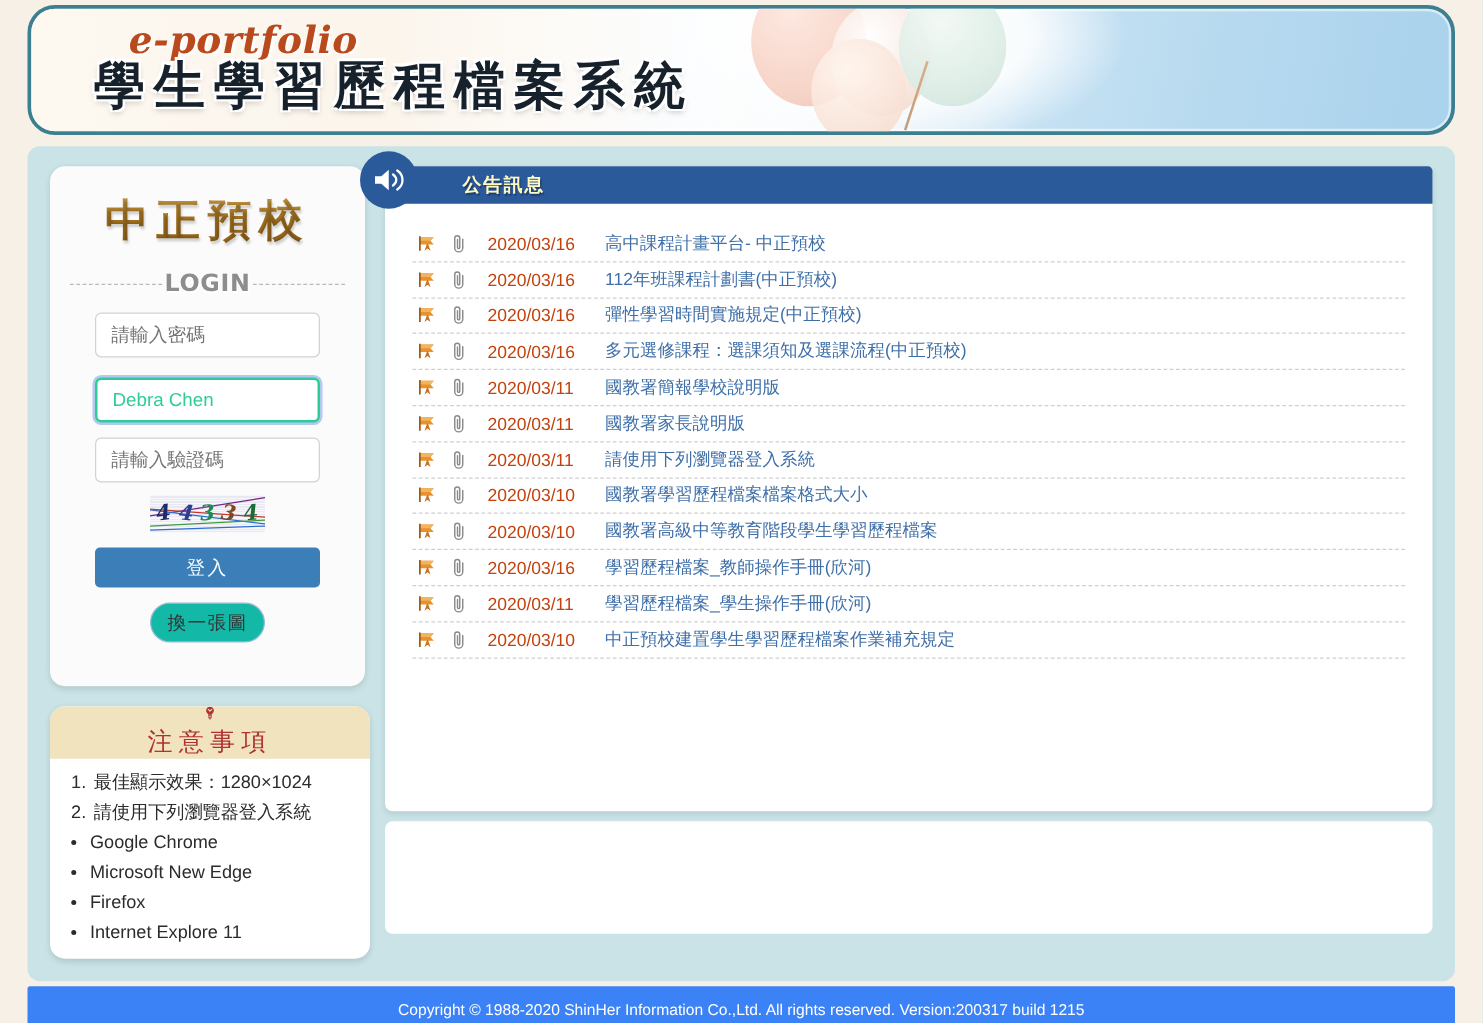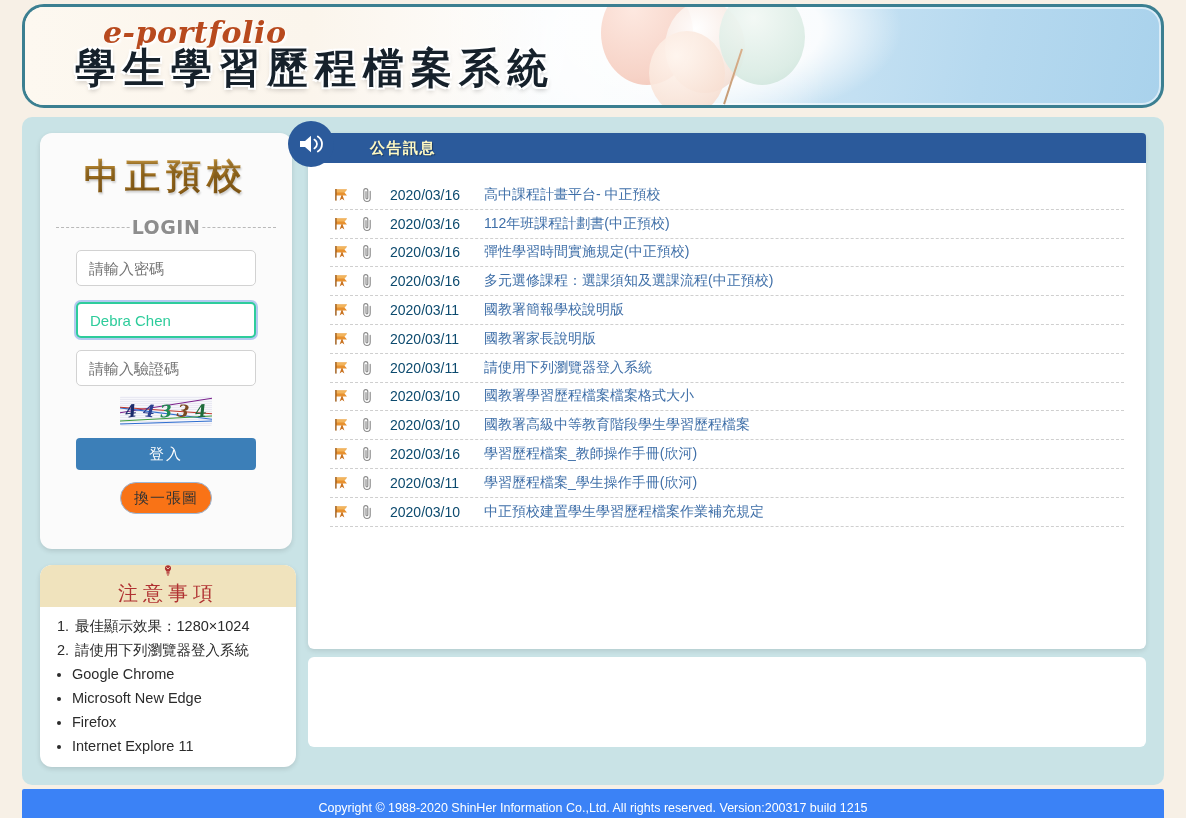--- a/index.html
+++ b/index.html
@@ -184,21 +184,21 @@
     font-family: "Liberation Sans", sans-serif;
     font-size: 15px; letter-spacing: 2px;
     cursor: pointer;
   }
   #refresh-captcha-button {
     display: block;
     width: 92px; height: 32px;
     margin: 12px auto 0 auto;
     border: 1px solid #9bb7d8;
     border-radius: 16px;
-    background: #f97316;
+    background: #14b8a6;
     color: #333;
     font-family: "Liberation Sans", sans-serif;
     font-size: 15px; letter-spacing: 1px;
     cursor: pointer;
   }
 
   #notice-card {
     position: absolute; left: 18px; top: 448px;
     width: 256px; height: 202px;
     background: #ffffff;
@@ -270,21 +270,21 @@
   .announce-row {
     display: flex; align-items: center;
     height: 28.8px;
     border-bottom: 1px dashed #cfcfcf;
   }
   .flag-icon { width: 16px; height: 14px; flex: 0 0 16px; margin-left: 4px; }
   .clip-icon { width: 14px; height: 16px; flex: 0 0 14px; margin-left: 10px; }
   .row-date {
     flex: 0 0 auto; margin-left: 16px;
     font-family: "Liberation Sans", sans-serif;
-    font-size: 14px; color: #0c4a6e;
+    font-size: 14px; color: #c2410c;
     width: 82px;
   }
   .row-link {
     margin-left: 12px;
     font-family: "Liberation Sans", sans-serif;
     font-size: 14px;
     color: #3f6fa8;
     text-decoration: none;
     cursor: pointer;
     white-space: nowrap;

